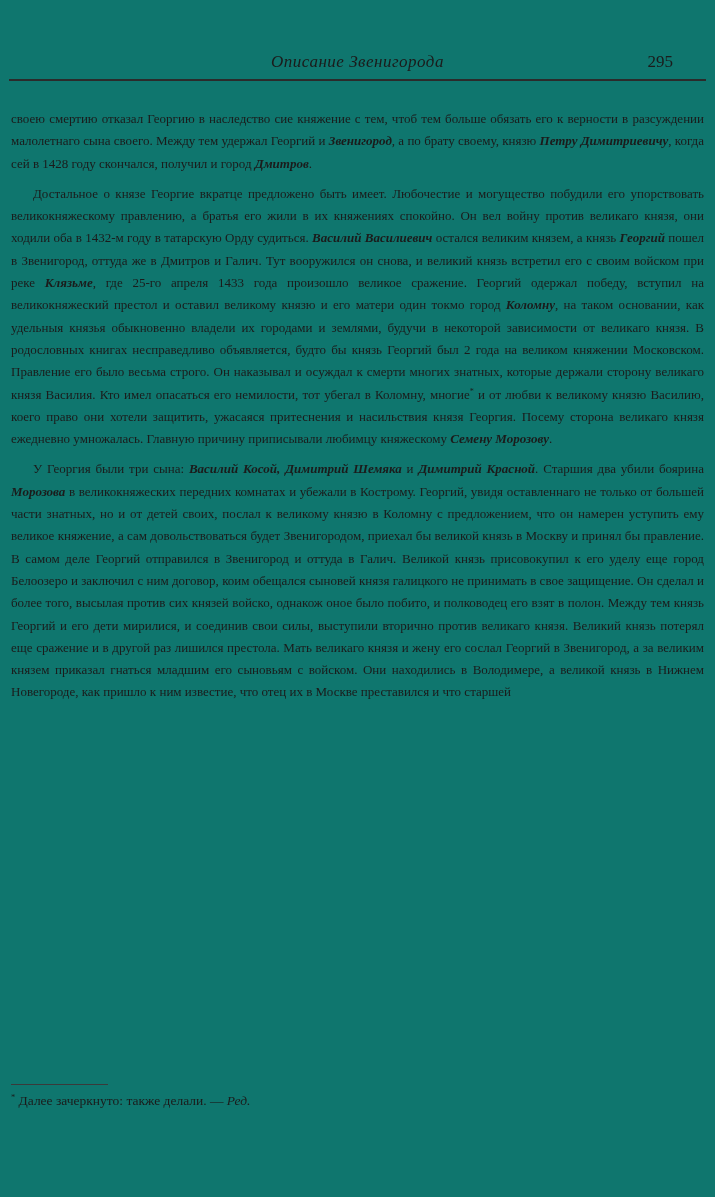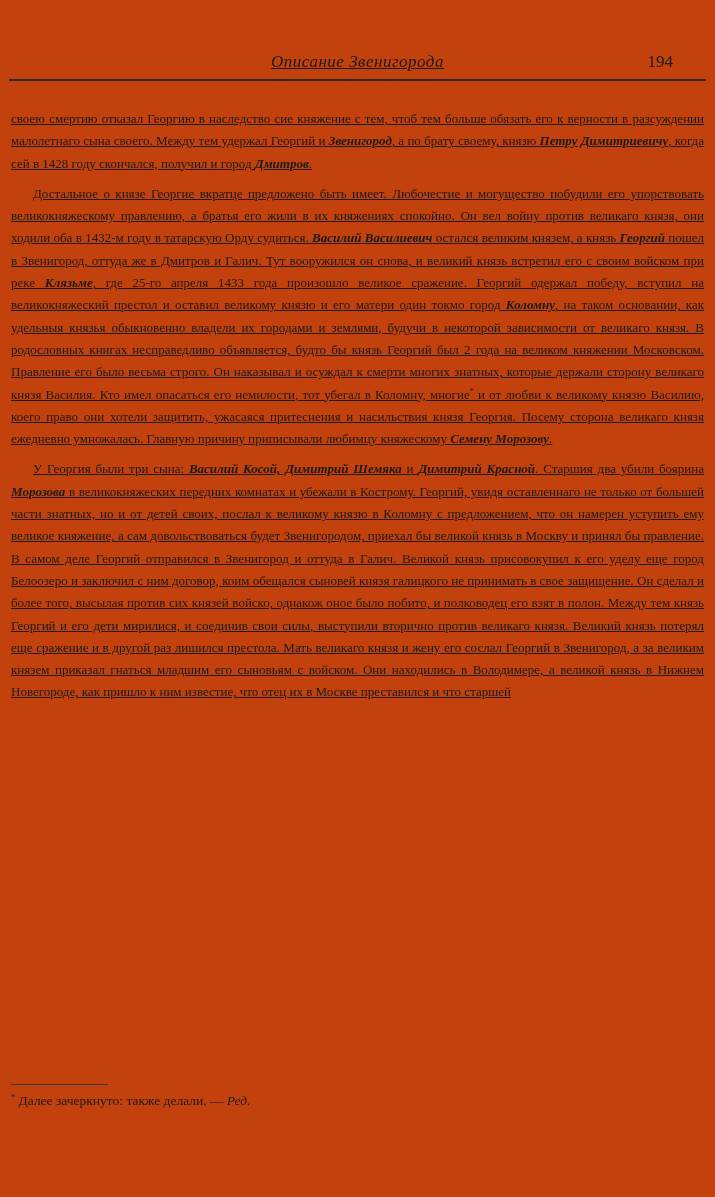--- a/index.html
+++ b/index.html
@@ -5,26 +5,25 @@
   html, body {
     margin: 0;
     padding: 0;
     background: #e8e6e1;
   }
   .page {
     position: relative;
     width: 715px;
     height: 1197px;
     margin: 0 auto;
-    background: #c2410c;
+    background: #0f766e;
     color: #1b1b1b;
     font-family: "Liberation Serif", "DejaVu Serif", serif;
     overflow: hidden;
     box-sizing: border-box;
-    text-decoration: underline;
   }
   .running-head {
     position: relative;
     padding-top: 52px;
     height: 22px;
     text-align: center;
   }
   .head-title {
     font-style: italic;
     font-size: 17px;
@@ -85,21 +84,21 @@
     text-align: left;
   }
 </style>
 </head>
 <body>
 
 <div class="page">
 
   <div class="running-head">
     <span class="head-title">Описание Звенигорода</span>
-    <span class="head-page">194</span>
+    <span class="head-page">295</span>
   </div>
 
   <div class="head-rule"></div>
 
   <div class="body-text">
       <p class="para"><span class="run-normal">своею смертию отказал Георгию в наследство сие княжение с тем, чтоб тем больше обязать его к верности в разсуждении малолетнаго сына своего. Между тем удержал Георгий и </span><span class="run-em">Звенигород</span><span class="run-normal">, а по брату своему, князю </span><span class="run-em">Петру Димитриевичу</span><span class="run-normal">, когда сей в 1428 году скончался, получил и город </span><span class="run-em">Дмитров</span><span class="run-normal">.</span></p>
       <p class="para indent"><span class="run-normal">Достальное о князе Георгие вкратце предложено быть имеет. Любочестие и могущество побудили его упорствовать великокняжескому правлению, а братья его жили в их княжениях спокойно. Он вел войну против великаго князя, они ходили оба в 1432-м году в татарскую Орду судиться. </span><span class="run-em">Василий Василиевич</span><span class="run-normal"> остался великим князем, а князь </span><span class="run-em">Георгий</span><span class="run-normal"> пошел в Звенигород, оттуда же в Дмитров и Галич. Тут вооружился он снова, и великий князь встретил его с своим войском при реке </span><span class="run-em">Клязьме</span><span class="run-normal">, где 25-го апреля 1433 года произошло великое сражение. Георгий одержал победу, вступил на великокняжеский престол и оставил великому князю и его матери один токмо город </span><span class="run-em">Коломну</span><span class="run-normal">, на таком основании, как удельныя князья обыкновенно владели их городами и землями, будучи в некоторой зависимости от великаго князя. В родословных книгах несправедливо объявляется, будто бы князь Георгий был 2 года на великом княжении Московском. Правление его было весьма строго. Он наказывал и осуждал к смерти многих знатных, которые держали сторону великаго князя Василия. Кто имел опасаться его немилости, тот убегал в Коломну, многие</span><span class="run-sup">*</span><span class="run-normal"> и от любви к великому князю Василию, коего право они хотели защитить, ужасаяся притеснения и насильствия князя Георгия. Посему сторона великаго князя ежедневно умножалась. Главную причину приписывали любимцу княжескому </span><span class="run-em">Семену Морозову</span><span class="run-normal">.</span></p>
       <p class="para indent"><span class="run-normal">У Георгия были три сына: </span><span class="run-em">Василий Косой, Димитрий Шемяка</span><span class="run-normal"> и </span><span class="run-em">Димитрий Красной</span><span class="run-normal">. Старшия два убили боярина </span><span class="run-em">Морозова</span><span class="run-normal"> в великокняжеских передних комнатах и убежали в Кострому. Георгий, увидя оставленнаго не только от большей части знатных, но и от детей своих, послал к великому князю в Коломну с предложением, что он намерен уступить ему великое княжение, а сам довольствоваться будет Звенигородом, приехал бы великой князь в Москву и принял бы правление. В самом деле Георгий отправился в Звенигород и оттуда в Галич. Великой князь присовокупил к его уделу еще город Белоозеро и заключил с ним договор, коим обещался сыновей князя галицкого не принимать в свое защищение. Он сделал и более того, высылая против сих князей войско, однакож оное было побито, и полководец его взят в полон. Между тем князь Георгий и его дети мирилися, и соединив свои силы, выступили вторично против великаго князя. Великий князь потерял еще сражение и в другой раз лишился престола. Мать великаго князя и жену его сослал Георгий в Звенигород, а за великим князем приказал гнаться младшим его сыновьям с войском. Они находились в Володимере, а великой князь в Нижнем Новегороде, как пришло к ним известие, что отец их в Москве преставился и что старшей</span></p>
     </div>
 

